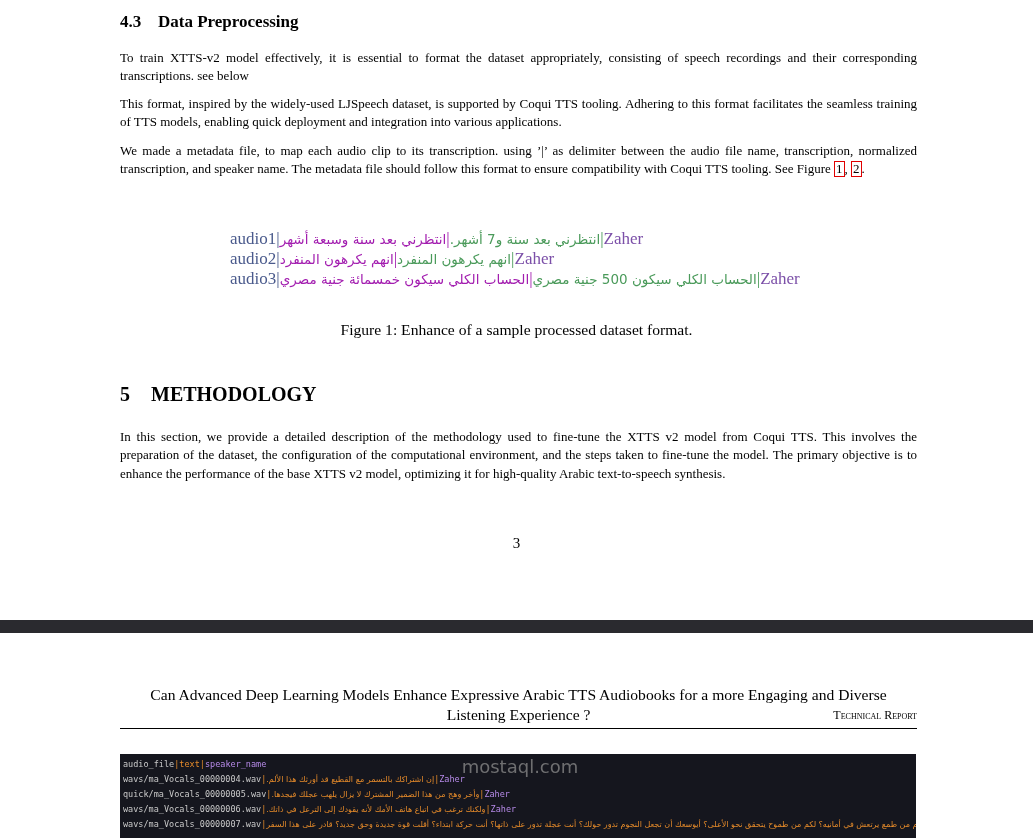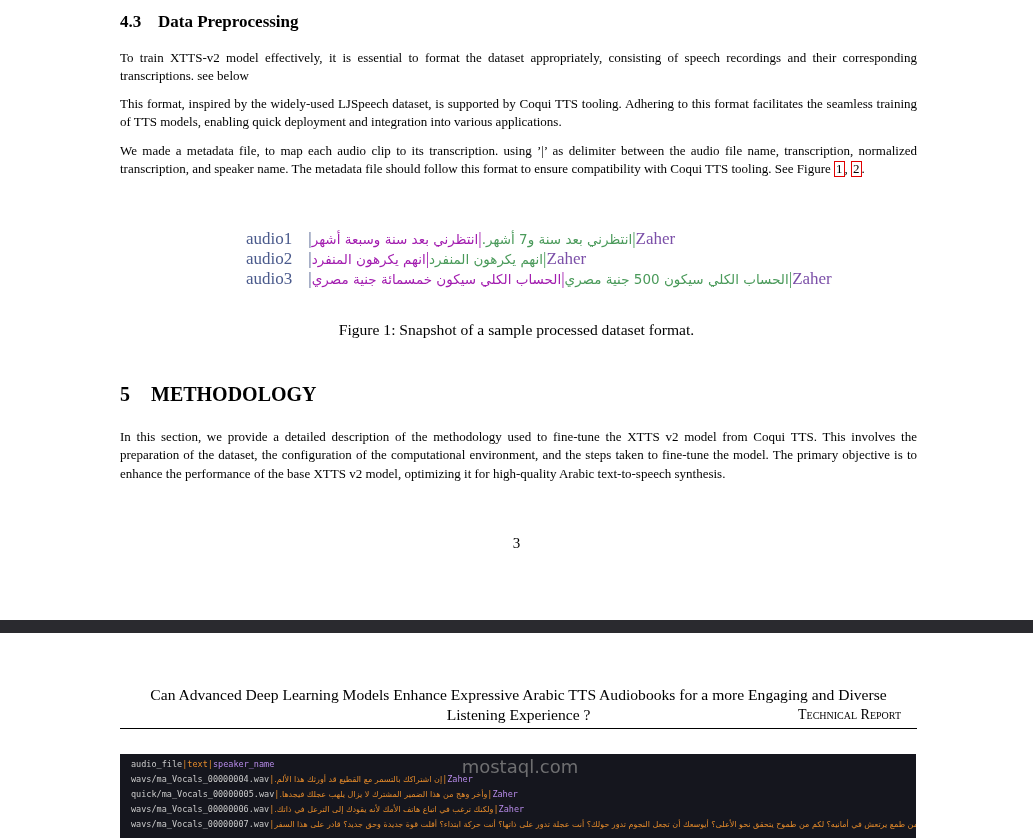--- a/index.html
+++ b/index.html
@@ -20,43 +20,43 @@
 
   .para { position: absolute; left: 120px; width: 797px; font-size: 13px; line-height: 18.3px; text-align: justify; }
   .p1 { top: 49px; }
   .p2 { top: 95px; }
   .p3 { top: 142px; }
 
   .ref { display: inline-block; border: 1px solid #e00000; line-height: 14px; padding: 0 1px; }
 
   .fig1 { position: absolute; left: 230px; top: 229px; font-size: 17px; line-height: 20px; }
   .fig-line { white-space: nowrap; direction: ltr; }
-  .c-blue { color: #4a5a8c; margin-left: 16px; }
+  .c-blue { color: #4a5a8c; }
   .c-orange { color: #a21caf; }
   .c-green { color: #4a9a5a; }
   .c-purple { color: #7b4fa8; }
   .fig-line .ar { font-family: "DejaVu Sans", sans-serif; font-size: 13.5px; unicode-bidi: isolate; direction: rtl; }
 
   .caption { position: absolute; left: 0; width: 1033px; top: 321px; text-align: center; font-size: 15.6px; }
 
   .sec-title { position: absolute; left: 120px; top: 383px; font-size: 20px; font-weight: bold; }
   .sec-title .num { display: inline-block; width: 31px; }
 
   .p4 { top: 428px; }
 
   .page-num { position: absolute; left: 0; width: 1033px; top: 535px; text-align: center; font-size: 15px; }
 
   .running-head { position: absolute; left: 120px; width: 797px; top: 52px; font-size: 15.6px; line-height: 20px; }
   .rh-line1 { text-align: center; }
   .rh-line2 { position: relative; text-align: center; }
-  .rh-right { position: absolute; right: 16px; top: 0; font-variant: small-caps; font-size: 14px; margin-left: 16px; }
+  .rh-right { position: absolute; right: 0; top: 0; font-variant: small-caps; font-size: 12px; margin-left: 16px; }
   .rh-rule { position: absolute; left: 120px; width: 797px; top: 95px; height: 1px; background: #000; }
 
   .code-img { position: absolute; left: 120px; top: 121px; width: 796px; height: 84px; background: #15161e; overflow: hidden;
-    font-family: "DejaVu Sans Mono", monospace; font-size: 8.5px; line-height: 15px; color: #c9c9c9; padding-top: 3px; box-sizing: border-box; padding-left: 8px; }
+    font-family: "DejaVu Sans Mono", monospace; font-size: 8.5px; line-height: 15px; color: #c9c9c9; padding-top: 3px; box-sizing: border-box; }
   .code-line { white-space: nowrap; padding-left: 3px; }
   .k-orange { color: #e48a2a; }
   .k-purple { color: #b68ae8; }
   .k-sep { color: #e48a2a; }
   .code-line .ar { font-family: "DejaVu Sans", sans-serif; font-size: 8px; color: #e48a2a; }
 
   .watermark { position: absolute; left: 455px; top: 760px; width: 130px; text-align: center; color: rgba(140,140,140,0.75); font-family: "DejaVu Sans", sans-serif; }
   .wm-ar { font-size: 34px; font-weight: bold; line-height: 36px; }
   .wm-en { font-size: 18px; line-height: 18px; margin-top: -2px; }
 </style>
@@ -79,21 +79,21 @@
       <span class="c-blue">audio1</span><span class="c-blue">|</span><span class="ar c-orange">انتظرني بعد سنة وسبعة أشهر</span><span class="c-orange">|</span><span class="ar c-green">انتظرني بعد سنة و7 أشهر.</span><span class="c-green">|</span><span class="c-purple">Zaher</span>
     </div>
     <div class="fig-line">
       <span class="c-blue">audio2</span><span class="c-blue">|</span><span class="ar c-orange">انهم يكرهون المنفرد</span><span class="c-orange">|</span><span class="ar c-green">انهم يكرهون المنفرد</span><span class="c-green">|</span><span class="c-purple">Zaher</span>
     </div>
     <div class="fig-line">
       <span class="c-blue">audio3</span><span class="c-blue">|</span><span class="ar c-orange">الحساب الكلي سيكون خمسمائة جنية مصري</span><span class="c-orange">|</span><span class="ar c-green">الحساب الكلي سيكون 500 جنية مصري</span><span class="c-green">|</span><span class="c-purple">Zaher</span>
     </div>
   </div>
 
-  <div class="caption">Figure 1: Snapshot of a sample processed dataset format.</div>
+  <div class="caption">Figure 1: Enhance of a sample processed dataset format.</div>
 
   <div class="sec-title">
     <span class="num">5</span><span>METHODOLOGY</span>
   </div>
 
   <div class="para p4">In this section, we provide a detailed description of the methodology used to fine-tune the XTTS v2 model from Coqui TTS. This involves the preparation of the dataset, the configuration of the computational environment, and the steps taken to fine-tune the model. The primary objective is to enhance the performance of the base XTTS v2 model, optimizing it for high-quality Arabic text-to-speech synthesis.</div>
 
   <div class="page-num">3</div>
 </div>
 

